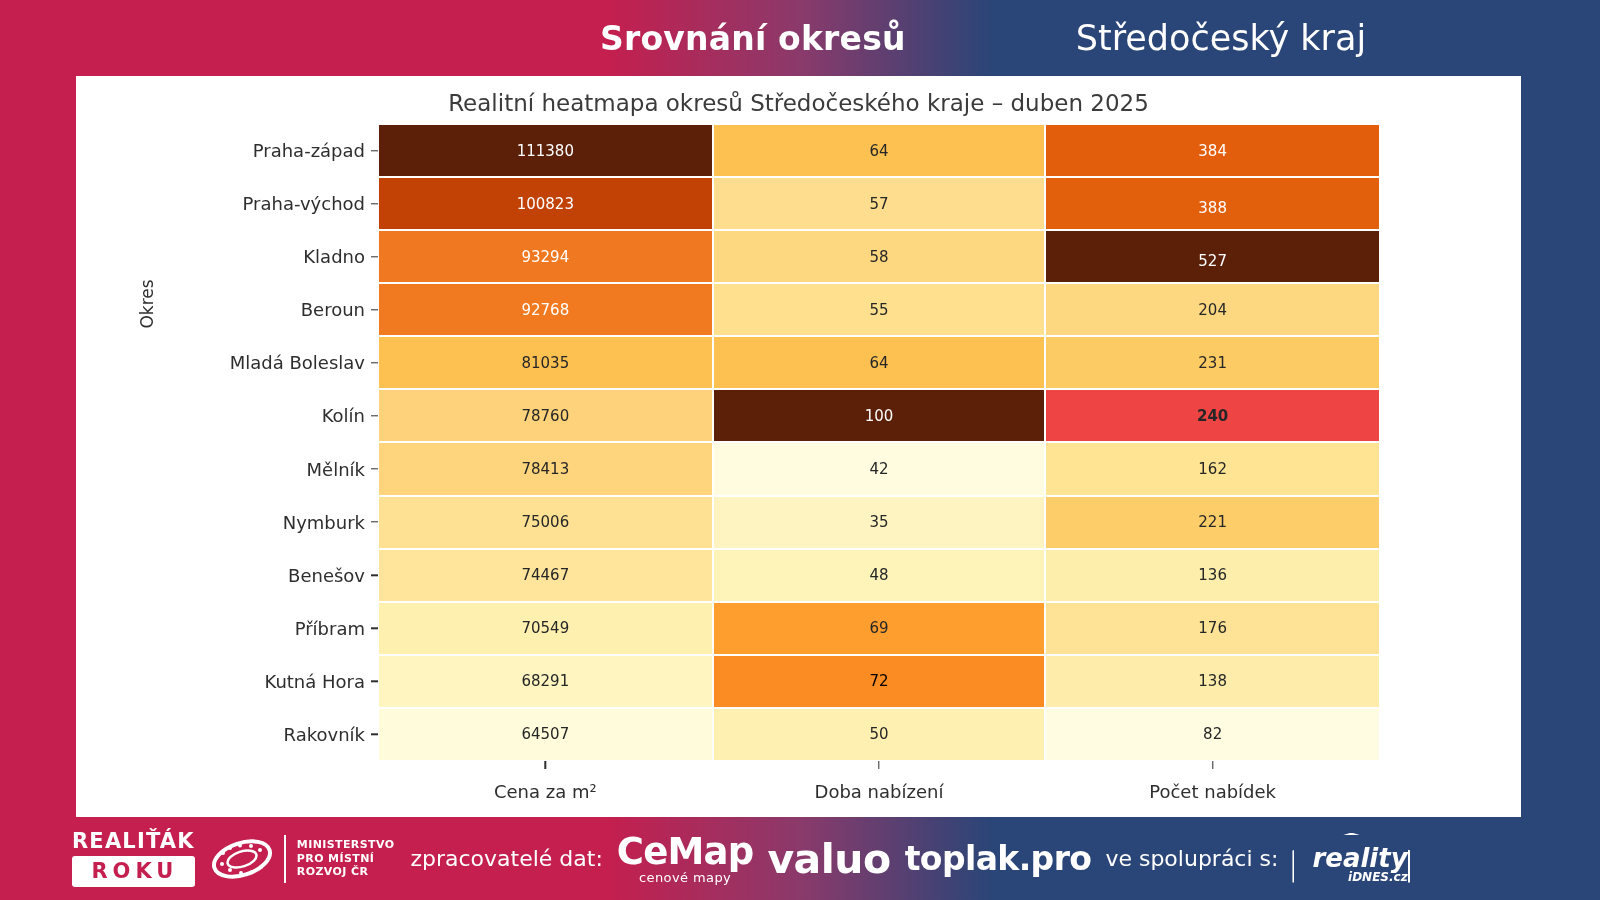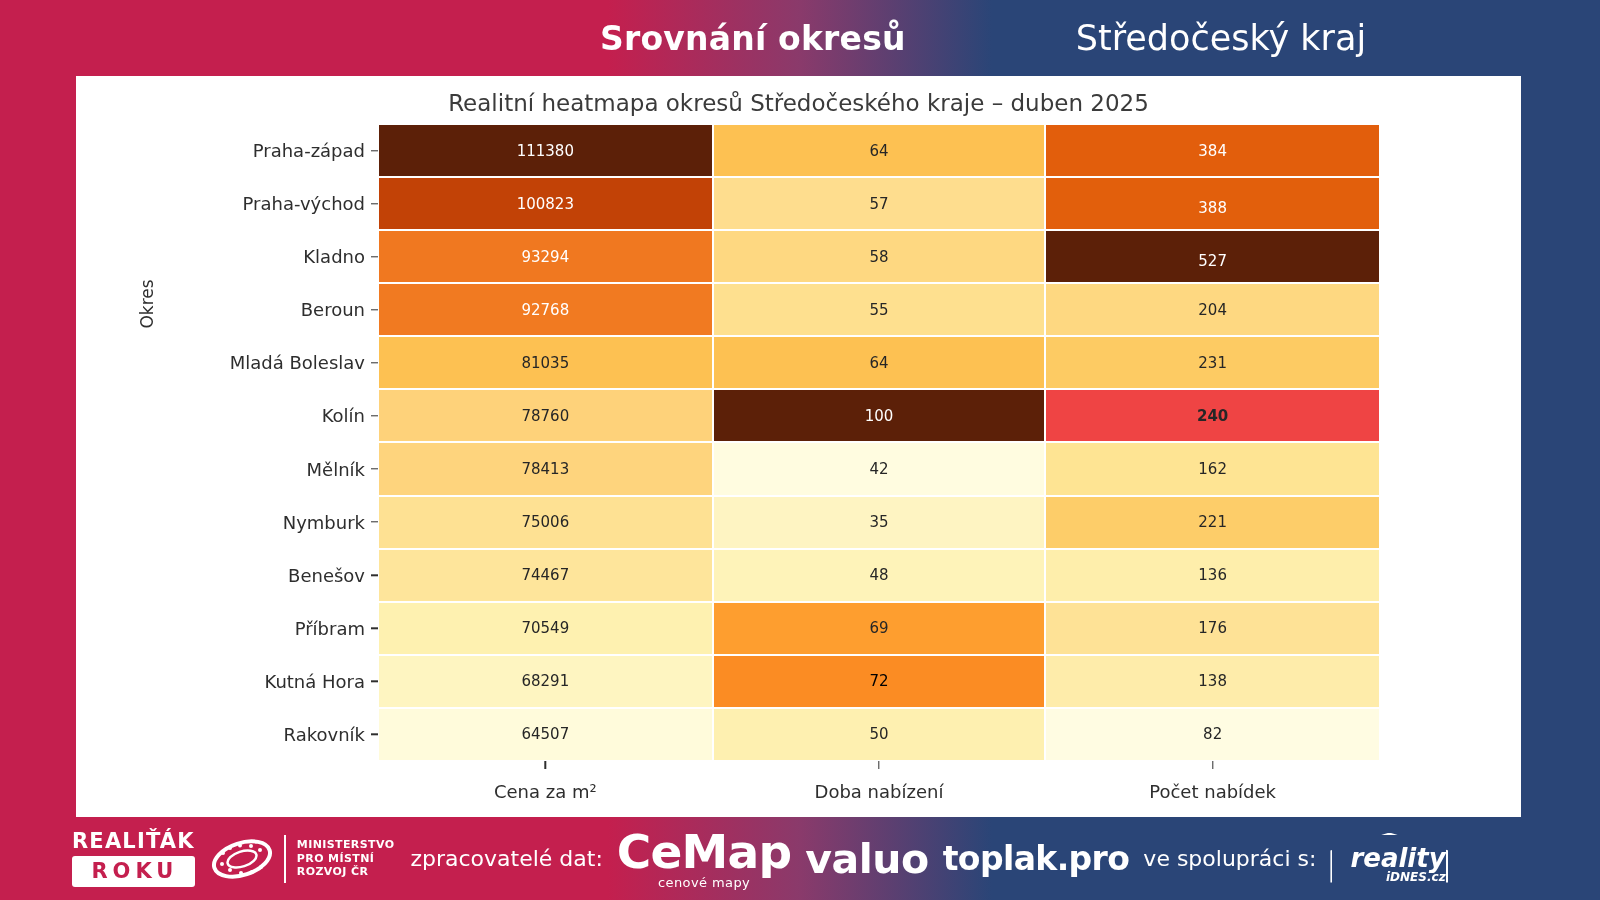--- a/index.html
+++ b/index.html
@@ -210,21 +210,21 @@
     font-size: 22px;
     white-space: nowrap;
   }
   #logo-cemap {
     display: flex; flex-direction: column;
     align-items: center;
     line-height: 1;
   }
   #logo-cemap .main {
     color: #ffffff;
-    font-size: 47px;
+    font-size: 37px;
     font-weight: bold;
     letter-spacing: -0.8px;
     white-space: nowrap;
     text-align: center;
   }
   #logo-cemap .sub {
     color: #ffffff;
     font-size: 13px;
     letter-spacing: .4px;
     margin-top: 1px;

